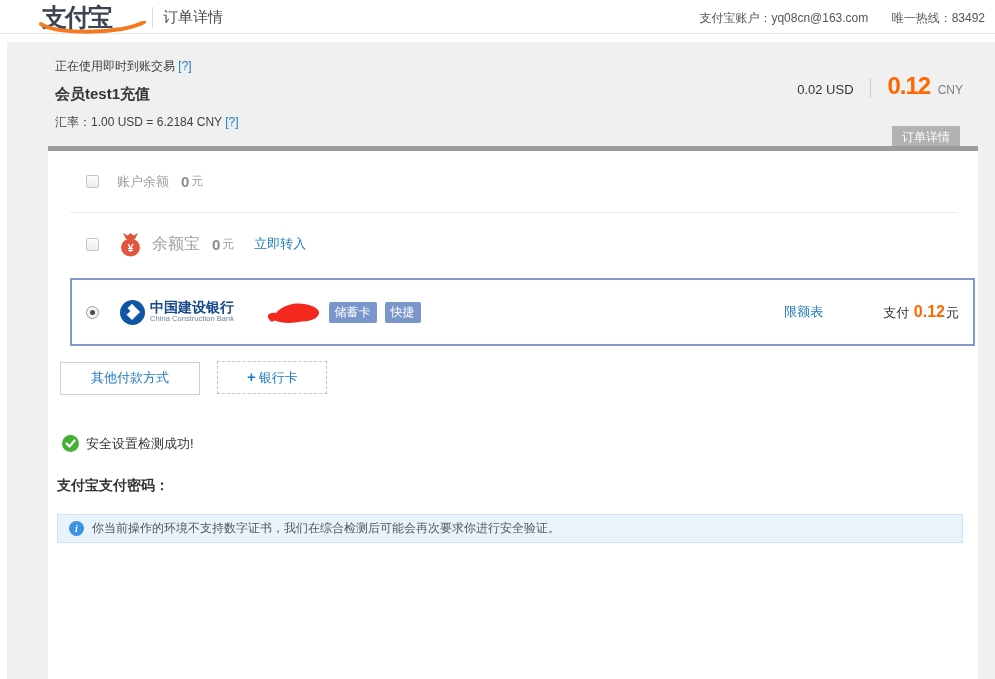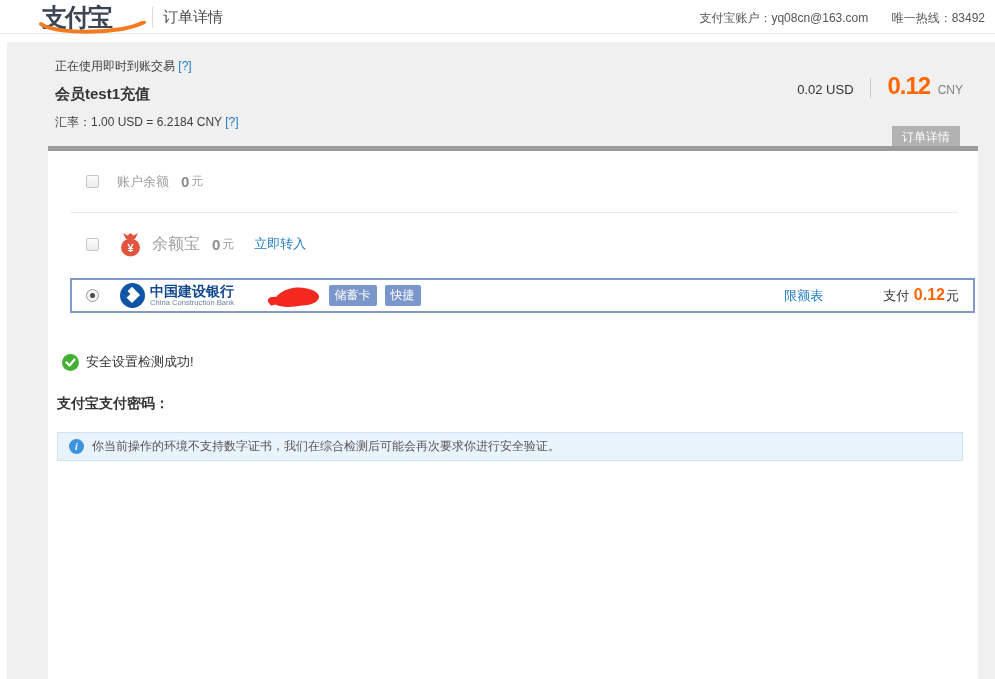--- a/index.html
+++ b/index.html
@@ -42,21 +42,21 @@
               background:linear-gradient(#fdfdfd,#ececec); margin-left:16px; cursor:pointer; flex:none; }
   .pm-label { font-size:13px; color:#9e9e9e; margin-left:18px; }
   .pm-label-big { font-size:16px; color:#9e9e9e; margin-left:10px; }
   .pm-amount { font-size:15px; font-weight:bold; color:#8c8c8c; margin-left:12px; }
   .pm-unit { font-size:12px; color:#9e9e9e; margin-left:2px; }
   .bag-icon { margin-left:20px; flex:none; }
   .link { font-size:13px; color:#1e7ac4; text-decoration:none; cursor:pointer; }
   .transfer-link { margin-left:20px; }
 
   
-  .bank-box { display:flex; align-items:center; height:35px; margin:3px 3px 8px 22px;
+  .bank-box { display:flex; align-items:center; height:68px; margin:3px 3px 8px 22px;
               border:2px solid #8298cb; background:#fff; cursor:pointer; }
   .radio { width:13px; height:13px; border-radius:50%; border:1px solid #9a9a9a; background:#f3f3f3;
            margin-left:14px; position:relative; cursor:pointer; flex:none; }
   .radio .dot { position:absolute; left:3px; top:3px; width:5px; height:5px; border-radius:50%; background:#4a4a4a; }
   .ccb-logo { margin-left:20px; flex:none; }
   .ccb-names { margin-left:4px; line-height:1.05; }
   .ccb-cn { font-size:14px; font-weight:bold; color:#14498f; display:block; }
   .ccb-en { font-size:8px; color:#6b7fa3; display:block; transform:scale(0.95); transform-origin:left; }
   .scribble { margin-left:26px; flex:none; }
   .badge { background:#7b96ca; color:#fff; font-size:12px; padding:2px 6px; border-radius:2px; margin-left:8px; flex:none; }
@@ -181,20 +181,24 @@
         <span class="badge">储蓄卡</span>
         <span class="badge">快捷</span>
         <span class="bank-spacer"></span>
         <a class="link limit-link">限额表</a>
         <span class="pay-line">
           <span>支付</span>
           <span class="pay-amt">0.12</span><span>元</span>
         </span>
       </div>
 
+      <div class="btn-row">
+        <button class="other-btn">其他付款方式</button>
+        <button class="addcard-btn"><b>+</b><span>银行卡</span></button>
+      </div>
 
       <div class="sec-ok">
         <svg width="17" height="17" viewBox="0 0 17 17">
           <circle cx="8.5" cy="8.5" r="8.5" fill="#45b035"></circle>
           <path d="M4.5 8.5 L7.5 11.5 L12.5 5.5" stroke="#fff" stroke-width="2.2" fill="none" stroke-linecap="round" stroke-linejoin="round"></path>
         </svg>
         <span class="sec-ok-text">安全设置检测成功!</span>
       </div>
 
       <div class="pwd-label">支付宝支付密码：</div>

